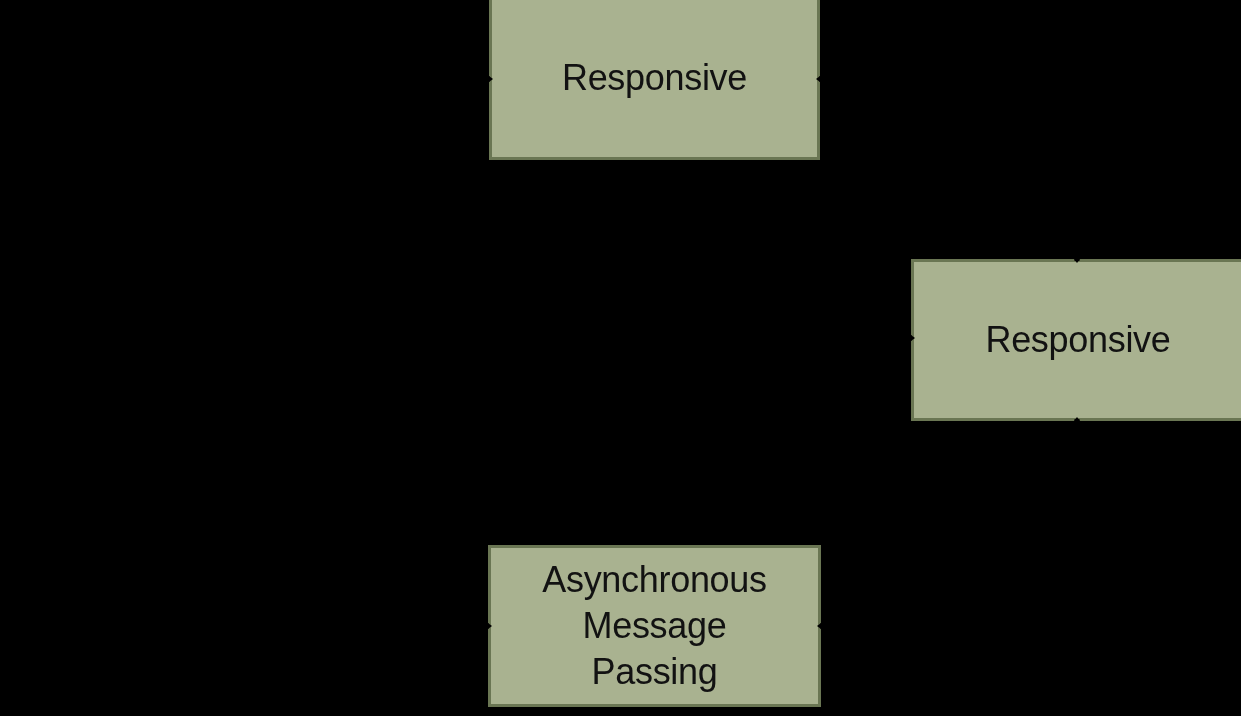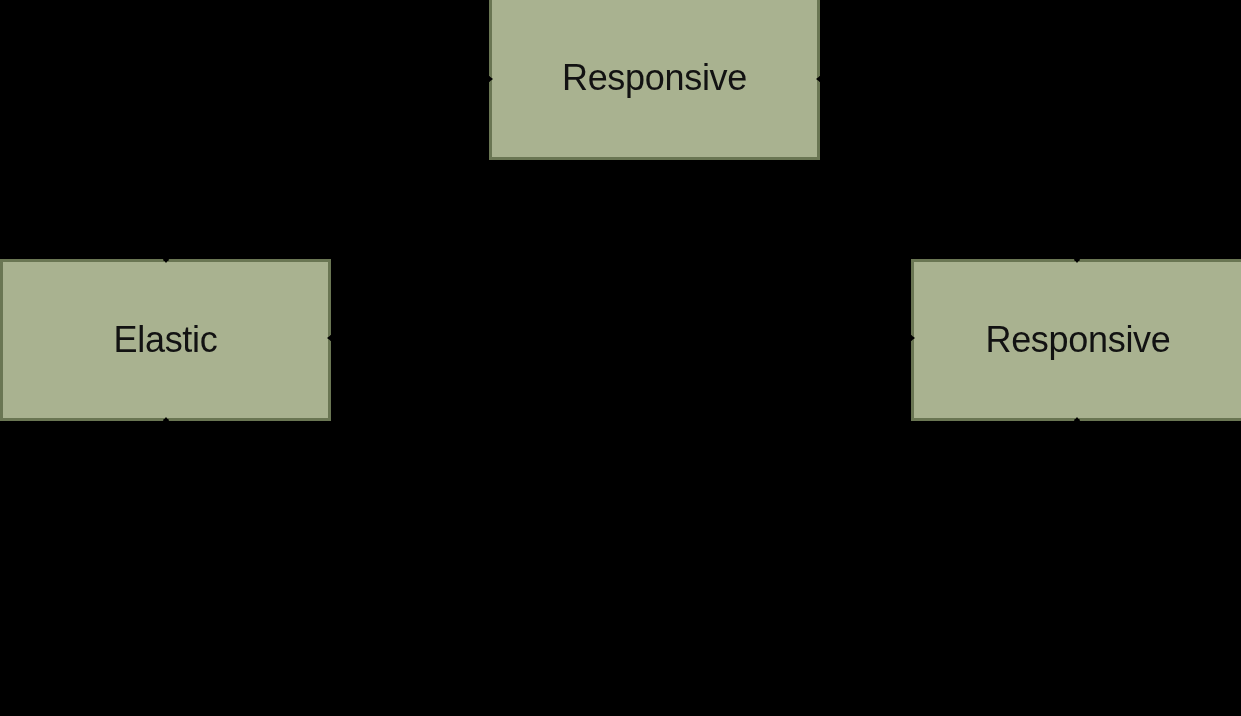--- a/index.html
+++ b/index.html
@@ -56,28 +56,30 @@
 </style>
 </head>
 <body>
 
 <div class="canvas">
 
   <div class="node node-responsive">
     <span>Responsive</span>
   </div>
 
-  <div class="node node-elastic">
-    <span>Elastic</span>
-  </div>
 
   <div class="node node-resilient">
     <span>Responsive</span>
   </div>
 
+  <div class="node node-async">
+    <span>Asynchronous
+Message
+Passing</span>
+  </div>
 
   <svg class="connector-layer" width="1241" height="716" viewBox="0 0 1241 716" xmlns="http://www.w3.org/2000/svg">
 
     <polyline points="166,261 166,79 490,79"></polyline>
     <polygon points="493,79 485,73 485,85"></polygon>
     <polygon points="166,263 160,255 172,255"></polygon>
 
     <polyline points="1077,261 1077,79 819,79"></polyline>
     <polygon points="816,79 824,73 824,85"></polygon>
     <polygon points="1077,263 1071,255 1083,255"></polygon>

